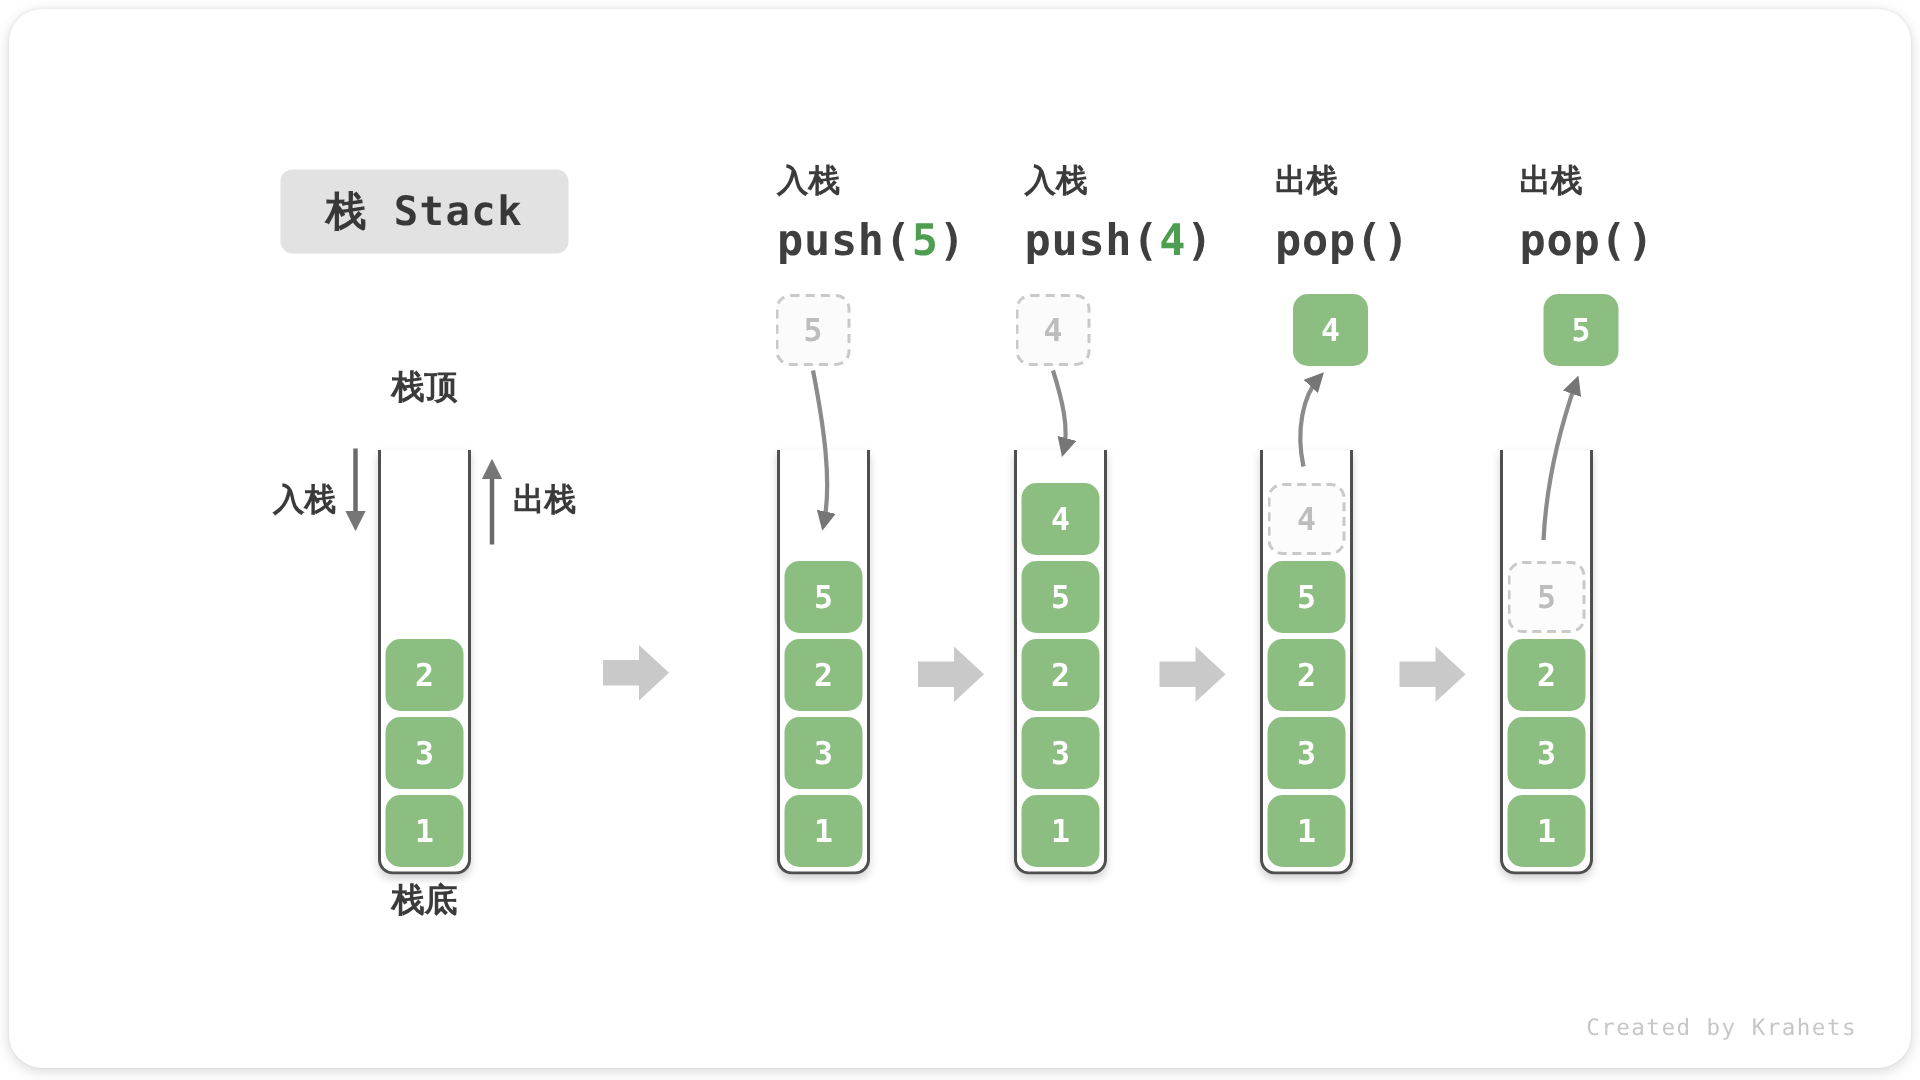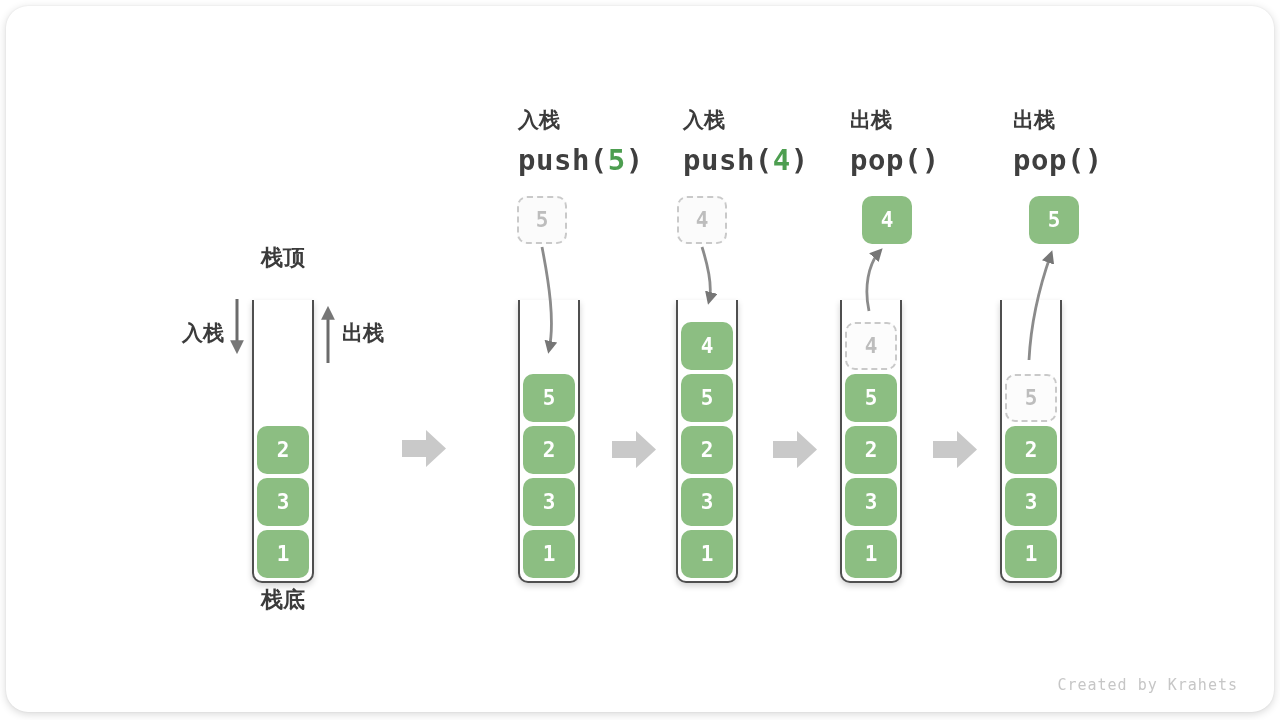--- a/index.html
+++ b/index.html
@@ -68,20 +68,21 @@
   .watermark{position:absolute;right:42px;bottom:26px;
     font-family:"DejaVu Sans Mono",monospace;font-size:15px;letter-spacing:1px;
     color:#C6C6C6;}
 </style>
 </head>
 <body>
 
 <div id="stage">
   <div class="card-bg"></div>
 
+  <div class="badge">栈 Stack</div>
 
   <div class="anno center" id="stack-top">栈顶</div>
   <div class="anno center" id="stack-bottom">栈底</div>
   <div class="anno" id="push-anno">入栈</div>
   <div class="anno" id="pop-anno">出栈</div>
 
   <svg id="arrows" viewBox="0 0 1280 720" xmlns="http://www.w3.org/2000/svg">
     <defs>
       <marker id="ah" viewBox="0 0 10 10" refX="7" refY="5" markerWidth="4.6" markerHeight="4.6" orient="auto">
         <path d="M0,0 L10,5 L0,10 z" fill="#767676"></path>

